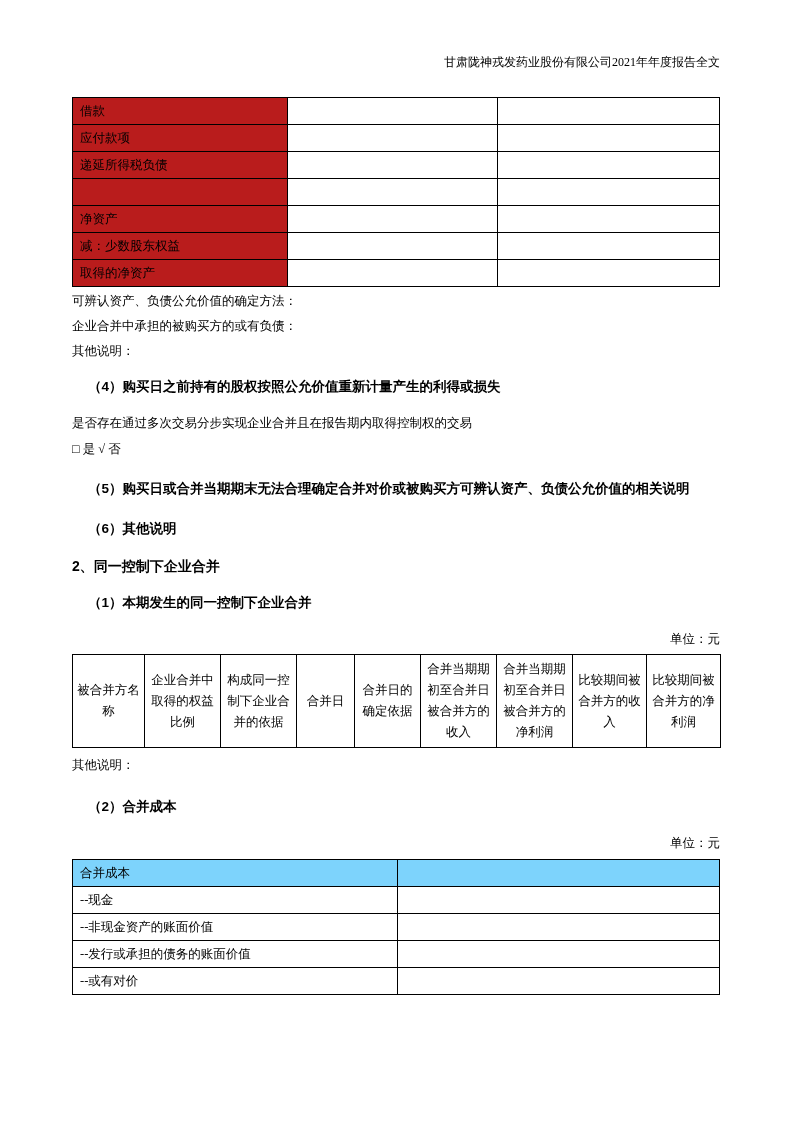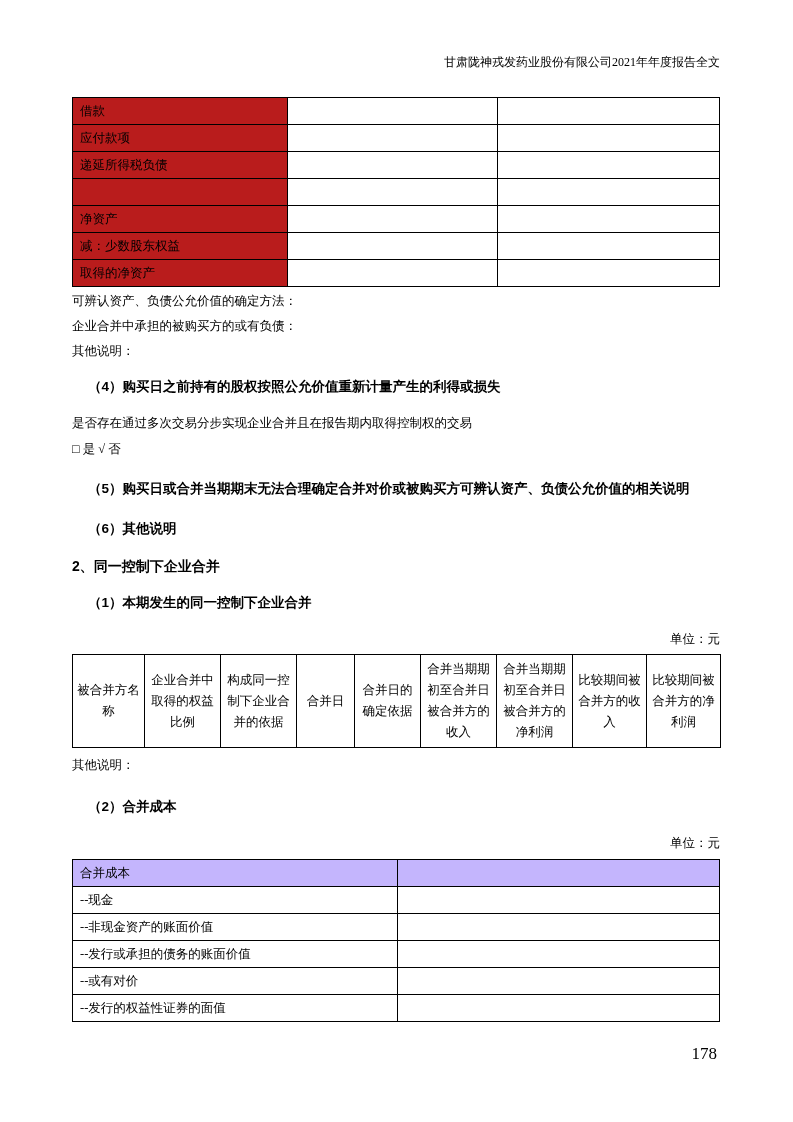--- a/index.html
+++ b/index.html
@@ -1,18 +1,18 @@
 <!DOCTYPE html>
 <html><head>
 <meta charset="utf-8">
 <style>
   html, body { margin: 0; padding: 0; background: #ffffff; }
   .page {
     width: 793px;
-    height: 1122px;
+    height: 995px;
     position: relative;
     box-sizing: border-box;
     padding: 55px 73px 0 72px;
     background: #ffffff;
     color: #000000;
     font-family: "Liberation Serif", "DejaVu Serif", serif;
     font-size: 12.5px;
     overflow: hidden;
   }
   .doc-header {
@@ -74,21 +74,21 @@
     vertical-align: middle;
     padding: 4px 3px;
     line-height: 21px;
     height: 82px;
     word-break: break-all;
   }
   .other-notes { margin: 6px 0 0 0; line-height: 22px; }
   
   .t3 { margin-top: 8px; }
   .t3 td { height: 27px; padding: 2px 7px; vertical-align: middle; }
-  .t3 td.hdr { background: #c4b5fd; }
+  .t3 td.hdr { background: #7dd3fc; }
   .t3 td.hdr-label { text-align: center; }
   .t3 td.label { width: 325px; text-align: left; }
   .page-number {
     position: absolute;
     top: 1044px;
     right: 76px;
     font-size: 17px;
   }
 </style>
 </head>

